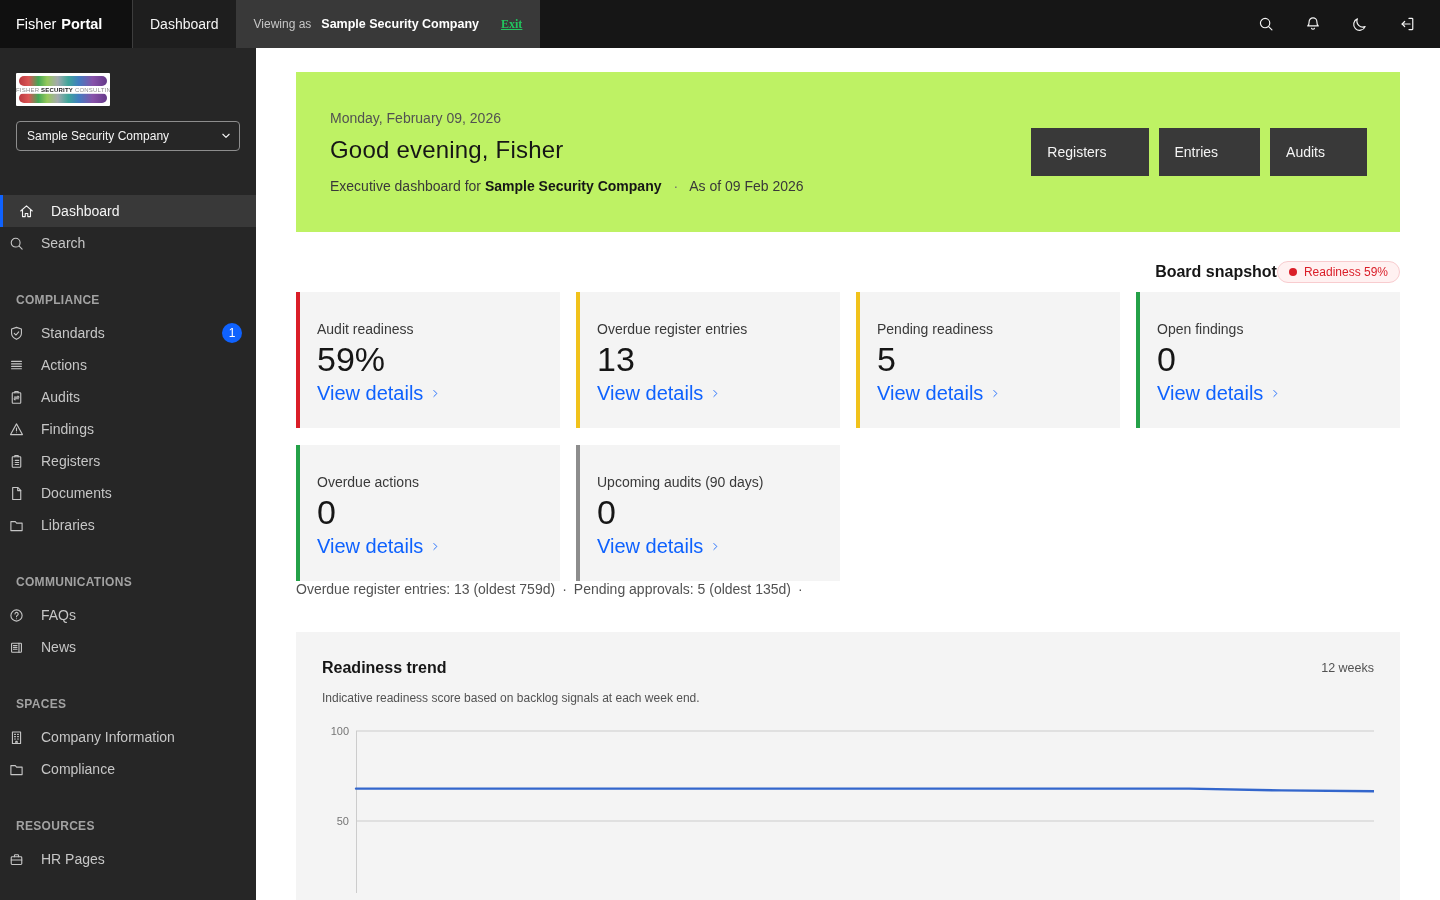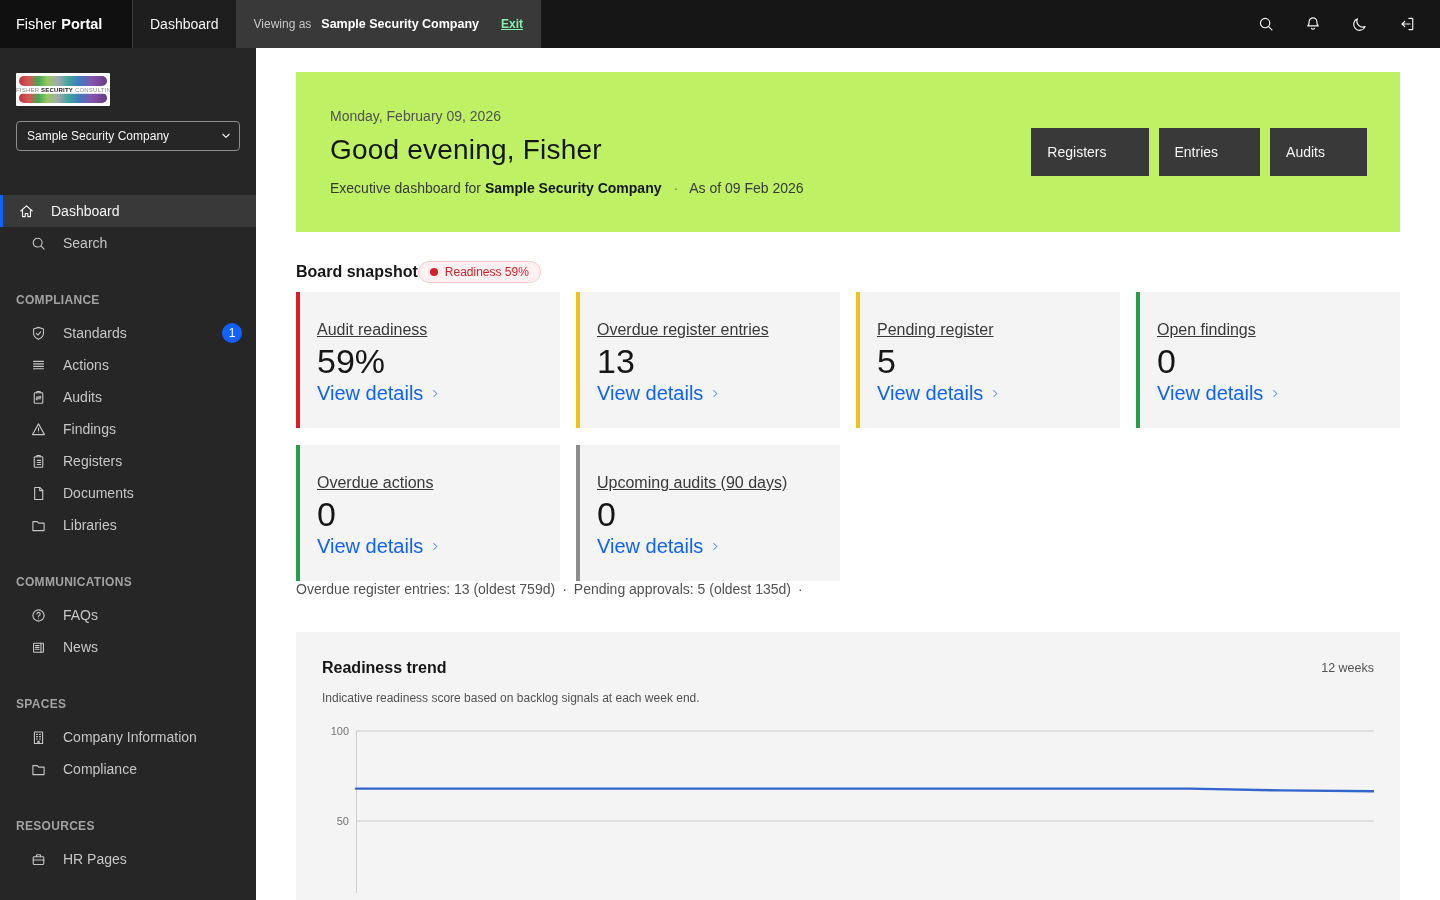--- a/index.html
+++ b/index.html
@@ -10,68 +10,68 @@
   .icn{width:18px;height:18px;stroke:currentColor;fill:none;stroke-width:1.3;stroke-linecap:round;stroke-linejoin:round;}
 
   
   .topbar{position:fixed;top:0;left:0;width:1440px;height:48px;background:#161616;display:flex;align-items:stretch;z-index:20;}
   .brand{width:133px;box-sizing:border-box;display:flex;align-items:center;padding-left:16px;background:#101010;border-right:1px solid #3d3d3d;color:#fff;font-size:14.5px;}
   .brand b{margin-left:5px;font-weight:700;}
   .nav-tab{display:flex;align-items:center;padding:0 17px;color:#f4f4f4;font-size:14px;background:#1e1e1e;cursor:pointer;}
   .viewing{background:#393939;display:flex;align-items:center;padding:0 18px;}
   .viewing .prefix{color:#c6c6c6;font-size:12px;}
   .viewing .company{color:#fff;font-weight:700;font-size:12.5px;margin-left:10px;}
-  .viewing .exit{color:#86efac;font-size:12px;font-weight:700;text-decoration:underline;margin-left:22px;cursor:pointer;}
+  .viewing .exit{color:#22c55e;font-size:12px;font-weight:700;text-decoration:underline;margin-left:22px;cursor:pointer;font-family:Liberation Serif, serif;}
   .top-icons{margin-left:auto;display:flex;align-items:center;padding-right:10px;}
   .top-icon{width:47px;height:48px;display:flex;align-items:center;justify-content:center;color:#f4f4f4;cursor:pointer;}
 
   
   .sidebar{position:fixed;top:48px;left:0;bottom:0;width:256px;background:#262626;z-index:10;}
   .logo-box{width:94px;height:33px;background:#fff;margin:25px 16px 15px;position:relative;overflow:hidden;border-radius:1px;}
   .paint{position:absolute;left:3px;right:3px;height:10px;border-radius:5px;opacity:.9;filter:blur(.4px);
     background:linear-gradient(90deg,#b3252c 0%,#d84343 11%,#2f9e44 22%,#8bc34a 32%,#9aa0a6 44%,#2b9d8f 56%,#2e6fba 68%,#7b3fa0 84%,#55257d 100%);}
   .paint.top{top:3px;} .paint.bot{bottom:3px;}
   .logo-text{position:absolute;top:50%;left:0;right:0;transform:translateY(-50%);text-align:center;
     font-size:6px;letter-spacing:.2px;color:#8a8a8a;background:rgba(255,255,255,.78);padding:1px 0;white-space:nowrap;}
   .logo-text b{color:#1a1a1a;font-weight:700;}
   .side-select-wrap{margin:0 16px;position:relative;}
   .side-select{width:100%;height:30px;background:#262626;color:#f4f4f4;border:1px solid #8d8d8d;border-radius:4px;
     font-size:12px;padding:0 26px 0 10px;appearance:none;-webkit-appearance:none;font-family:inherit;cursor:pointer;}
   .select-chev{position:absolute;right:7px;top:8px;width:14px;height:14px;color:#f4f4f4;pointer-events:none;stroke-width:1.6;}
   .side-nav{margin-top:44px;}
-  .side-item{height:32px;display:flex;align-items:center;gap:16px;padding-left:30px;font-size:14px;color:#c6c6c6;cursor:pointer;}
+  .side-item{height:32px;display:flex;align-items:center;gap:16px;padding-left:8px;font-size:14px;color:#c6c6c6;cursor:pointer;}
   .side-item .icn{width:17px;height:17px;flex:none;}
   .side-item.active{background:#393939;color:#f4f4f4;border-left:3px solid #0f62fe;padding-left:15px;}
   .side-heading{margin:34px 0 10px;padding-left:16px;font-size:12px;font-weight:700;color:#a2a2a2;letter-spacing:.3px;}
   .side-badge{margin-left:auto;margin-right:14px;background:#0f62fe;color:#fff;min-width:20px;height:20px;border-radius:10px;
     display:flex;align-items:center;justify-content:center;font-size:12px;}
 
   
   .main{margin:48px 0 0 256px;box-sizing:border-box;width:1184px;padding:24px 40px 0;}
   .hero{background:#bef264;height:160px;display:flex;justify-content:space-between;align-items:center;}
   .hero-left{padding-left:34px;}
   .hero-date{font-size:14px;color:#525252;}
-  .hero-title{font-size:28px;font-weight:300;color:#161616;margin-top:10px;letter-spacing:.2px;}
+  .hero-title{font-size:24px;font-weight:300;color:#161616;margin-top:10px;letter-spacing:.2px;}
   .hero-sub{font-size:14px;color:#393939;margin-top:14px;}
   .hero-sub b{font-weight:700;color:#161616;}
   .hero-sub .dot{color:#6f6f6f;margin:0 8px;}
   .hero-btns{display:flex;gap:10px;padding-right:33px;}
   .hero-btn{height:48px;background:#393939;color:#f4f4f4;border:none;font-size:14px;font-family:inherit;
     text-align:left;padding:0 42px 0 16px;cursor:pointer;}
 
-  .section-head{display:flex;align-items:center;justify-content:flex-start;margin-top:28px;height:24px;}
+  .section-head{display:flex;align-items:center;justify-content:flex-end;margin-top:28px;height:24px;}
   .section-title{font-size:16px;font-weight:700;}
   .pill{display:flex;align-items:center;gap:7px;background:#fff1f1;border:1px solid #f8cccf;border-radius:12px;
     padding:3px 11px;font-size:12px;color:#da1e28;}
   .pill-dot{width:8px;height:8px;border-radius:50%;background:#da1e28;}
 
   .kpi-grid{display:grid;grid-template-columns:repeat(4,1fr);gap:17px 16px;margin-top:8px;}
   .kpi-card{background:#f4f4f4;border-left:4px solid #8d8d8d;height:136px;box-sizing:border-box;
     padding:29px 14px 0 17px;display:flex;flex-direction:column;}
-  .kpi-label{font-size:16px;color:#393939;text-decoration:underline;}
+  .kpi-label{font-size:14px;color:#393939;}
   .kpi-value{font-size:34px;font-weight:300;color:#161616;margin-top:3px;line-height:1.12;}
   .kpi-link{margin-top:auto;margin-bottom:23px;display:inline-flex;align-items:center;gap:7px;color:#0f62fe;
     font-size:20px;cursor:pointer;text-decoration:none;width:max-content;}
   .kpi-chev{width:11px;height:11px;stroke:#0f62fe;fill:none;stroke-width:1.6;}
 
   .summary{margin-top:0;font-size:14px;color:#525252;}
 
   .trend-card{background:#f4f4f4;margin-top:35px;padding:26px 26px 30px;height:420px;box-sizing:border-box;}
   .trend-head{display:flex;justify-content:space-between;align-items:center;height:20px;gap:27px;}
   .trend-title{font-size:16px;font-weight:700;}
@@ -349,21 +349,21 @@
         <div class="kpi-label">Overdue register entries</div>
         <div class="kpi-value">13</div>
         <a class="kpi-link">
           <span>View details</span>
           <svg class="icn kpi-chev">
             <use href="#sym-chevron-right"></use>
           </svg>
         </a>
       </div>
       <div class="kpi-card" style="border-left-color: rgb(241, 194, 27);">
-        <div class="kpi-label">Pending register</div>
+        <div class="kpi-label">Pending readiness</div>
         <div class="kpi-value">5</div>
         <a class="kpi-link">
           <span>View details</span>
           <svg class="icn kpi-chev">
             <use href="#sym-chevron-right"></use>
           </svg>
         </a>
       </div>
       <div class="kpi-card" style="border-left-color: rgb(36, 161, 72);">
         <div class="kpi-label">Open findings</div>

